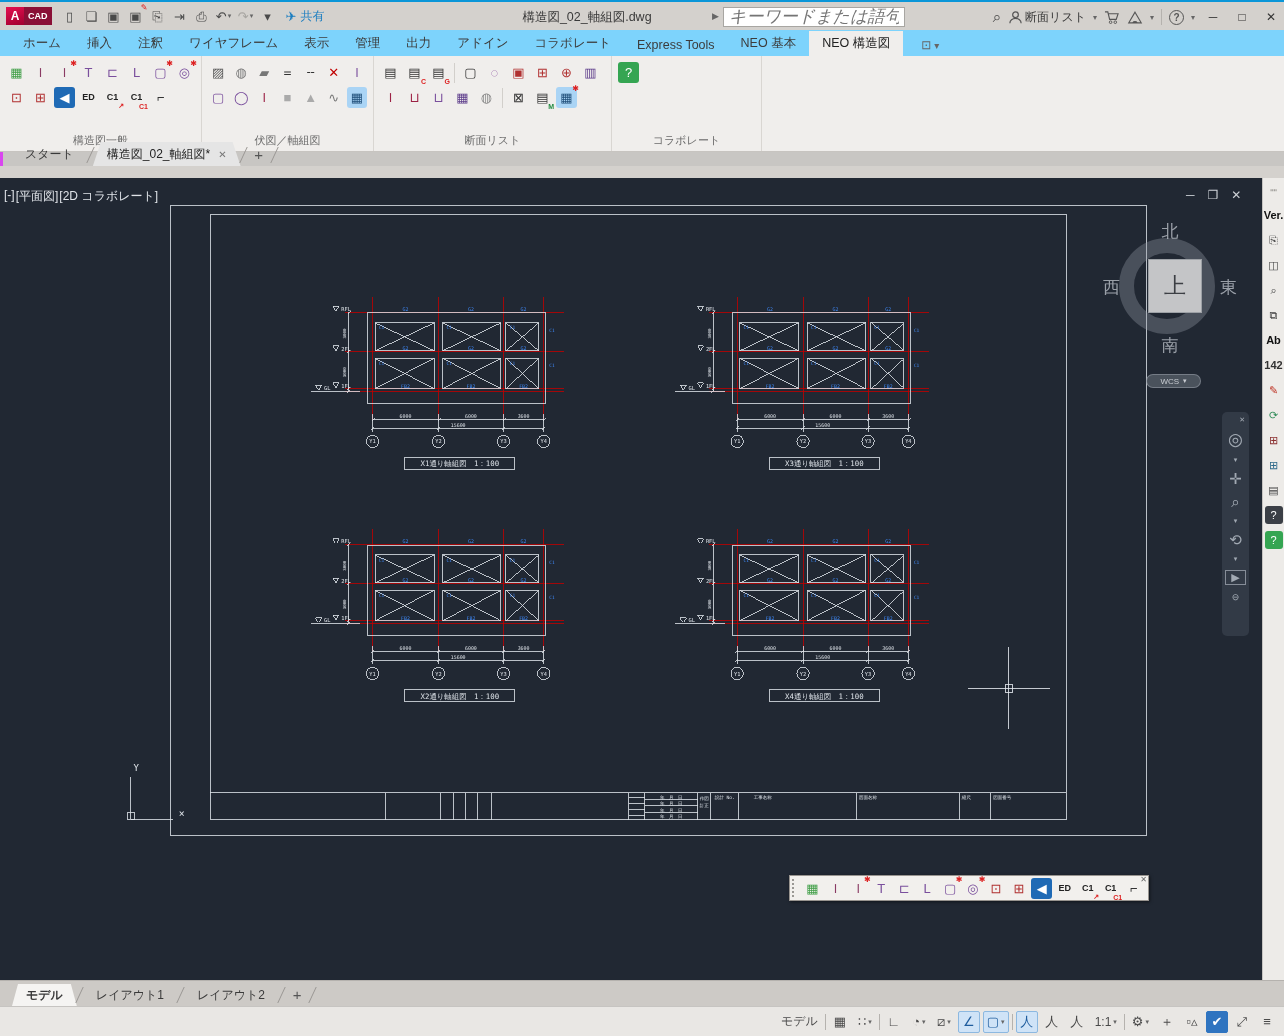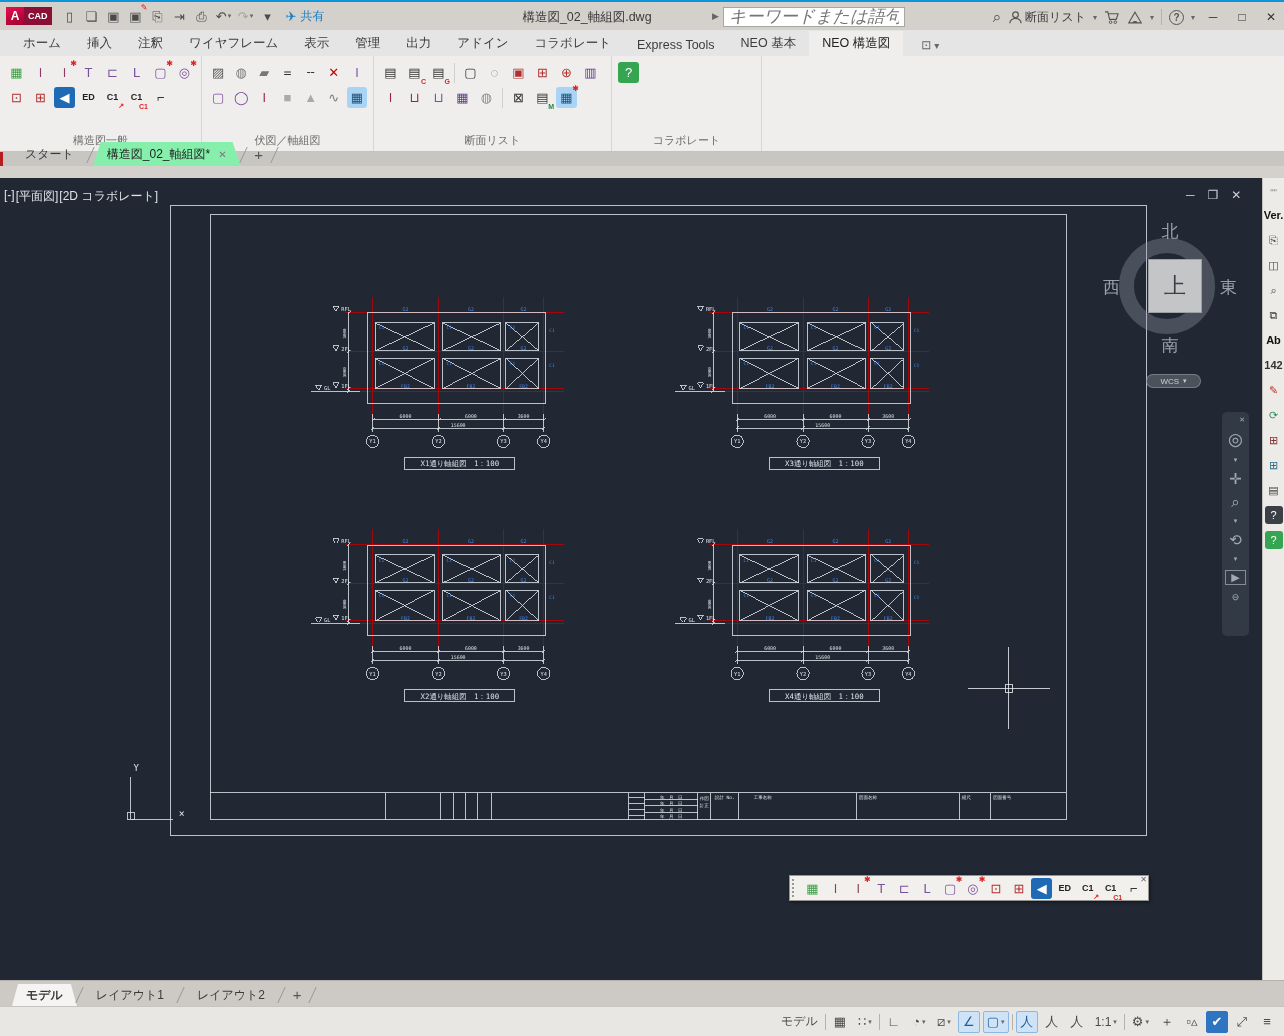--- a/index.html
+++ b/index.html
@@ -18,42 +18,42 @@
 #doc-arrow{position:absolute;left:712px;top:9px;color:#666;font-size:9px}
 #search-box{position:absolute;left:723px;top:5px;width:182px;height:20px;background:#fff;border:1px solid #a8a6a2;font-style:italic;color:#8a8a8a;font-size:17px;padding:0 5px;font-family:"Liberation Sans",sans-serif}
 #tb-right{position:absolute;right:2px;top:2px;height:26px;display:flex;align-items:center;gap:7px;color:#4a4a4a}
 #tb-right .tico{display:flex;align-items:center;gap:2px;cursor:pointer}
 #tb-right .dropm{font-size:8px;color:#666}
 #signin-label{font-size:12px;color:#3a3a3a}
 .vbar{width:1px;height:16px;background:#b5b2ae}
 .helpc{width:15px;height:15px;border:1.4px solid #555;border-radius:50%;display:flex;align-items:center;justify-content:center;font-size:10px;font-weight:bold;color:#555}
 .winbtn{width:22px;text-align:center;font-size:12px;color:#333;cursor:pointer}
 
-#ribbon-tabs{height:26px;background:#e5e5e5;display:flex;align-items:flex-end;padding-left:10px}
+#ribbon-tabs{height:26px;background:#7dd3fc;display:flex;align-items:flex-end;padding-left:10px}
 #ribbon-tabs .rtab{padding:4px 13px;font-size:12.5px;color:#3c3c3c;cursor:pointer;white-space:nowrap}
 #ribbon-tabs .rtab.active{background:#f0eeec;color:#222}
 #panel-toggle{display:flex;align-items:center;gap:3px;margin-left:12px;padding:4px 6px;color:#666;font-size:10px;cursor:pointer}
 
 #ribbon{height:96px;background:#f0eeec;border-bottom:1px solid #c7c4c0;display:flex}
 .rpanel{display:flex;flex-direction:column;border-right:1px solid #d9d6d2;padding:4px 6px 0 6px}
 .rpanel .rows{flex:1}
 .rpanel .rrow{display:flex;align-items:center;gap:3px;height:25px}
 .rpanel .plabel{height:18px;text-align:center;color:#6b6b6b;font-size:11px;cursor:pointer}
 .ric{position:relative;display:inline-flex;align-items:center;justify-content:center;width:21px;height:21px;cursor:pointer;border-radius:2px}
 .ric .g{font-size:13px;line-height:1}
 .ric .g.txt{font-size:9px;font-weight:bold}
 .ric .star{position:absolute;right:-2px;top:-3px;color:#d22;font-size:8px}
 .ric .sub{position:absolute;right:-1px;bottom:-2px;font-size:7px;font-weight:bold}
 .ric .drop{font-size:7px;color:#666;margin-left:1px}
 .ric.badge{border-radius:3px}
 .vsep{width:1px;height:20px;background:#d2cfcb;margin:0 2px}
 
-#file-tabs{height:14px;background:#c8c6c3;display:flex;align-items:flex-end;padding-left:8px;border-left:3px solid #b91c1c}
+#file-tabs{height:14px;background:#c8c6c3;display:flex;align-items:flex-end;padding-left:8px;border-left:3px solid #d946ef}
 .ftab{height:24px;display:flex;align-items:center;padding:0 14px;font-size:12px;color:#3a3a3a;cursor:pointer;position:relative;clip-path:polygon(8px 0,calc(100% - 8px) 0,100% 100%,0 100%)}
-.ftab.active{background:#86efac;color:#222}
+.ftab.active{background:#e5e5e5;color:#222}
 .ftab .fx{margin-left:8px;color:#777;font-size:10px}
 .ftab-add{width:26px;height:24px;display:flex;align-items:center;justify-content:center;color:#555;font-size:15px;cursor:pointer}
 .fslash{width:1px;height:16px;background:#9a9794;transform:skewX(-25deg);margin:0 2px 3px 2px}
 
 #draw{position:absolute;left:0;top:178px;width:1262px;height:828px;background:#212833;overflow:hidden}
 #vp-label{position:absolute;left:4px;top:10px;color:#dfe3e8;font-size:12px;display:flex;gap:1px}
 #vp-label span{cursor:pointer}
 #dwin-btns{position:absolute;left:1186px;top:10px;display:flex;gap:13px;color:#cfd3d8;font-size:12px}
 #dwin-btns span{cursor:pointer}
 #cad-svg{position:absolute;left:0;top:0}

